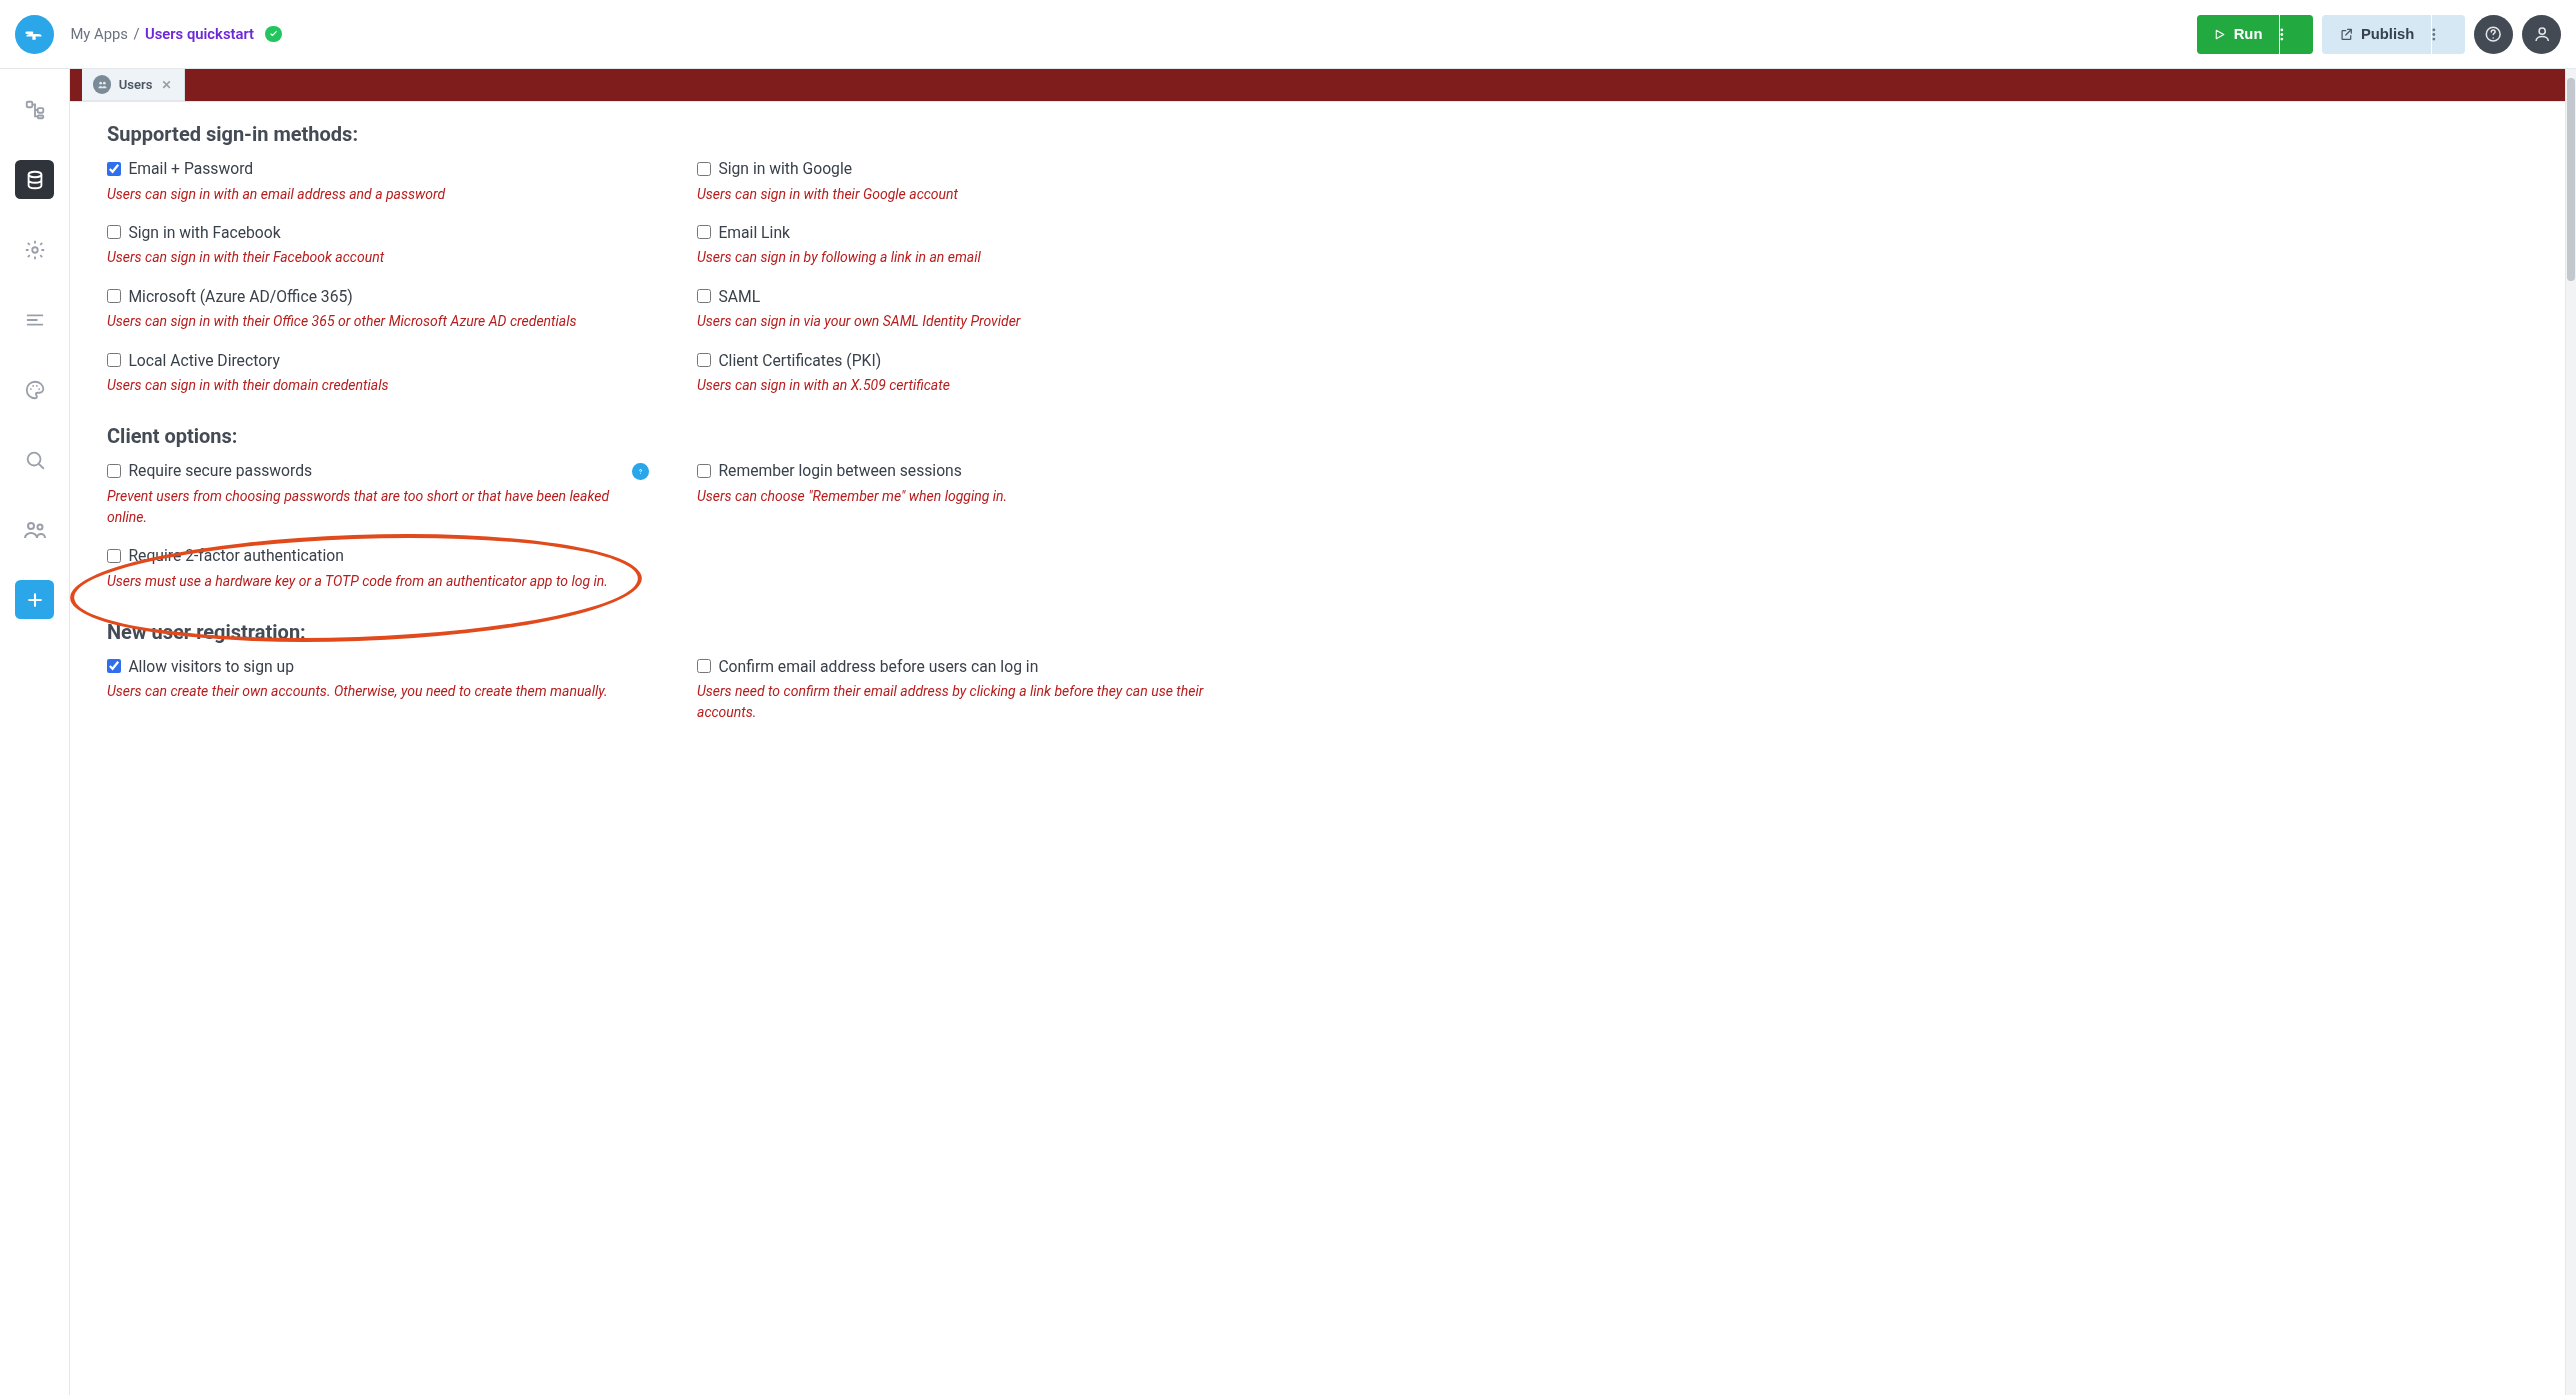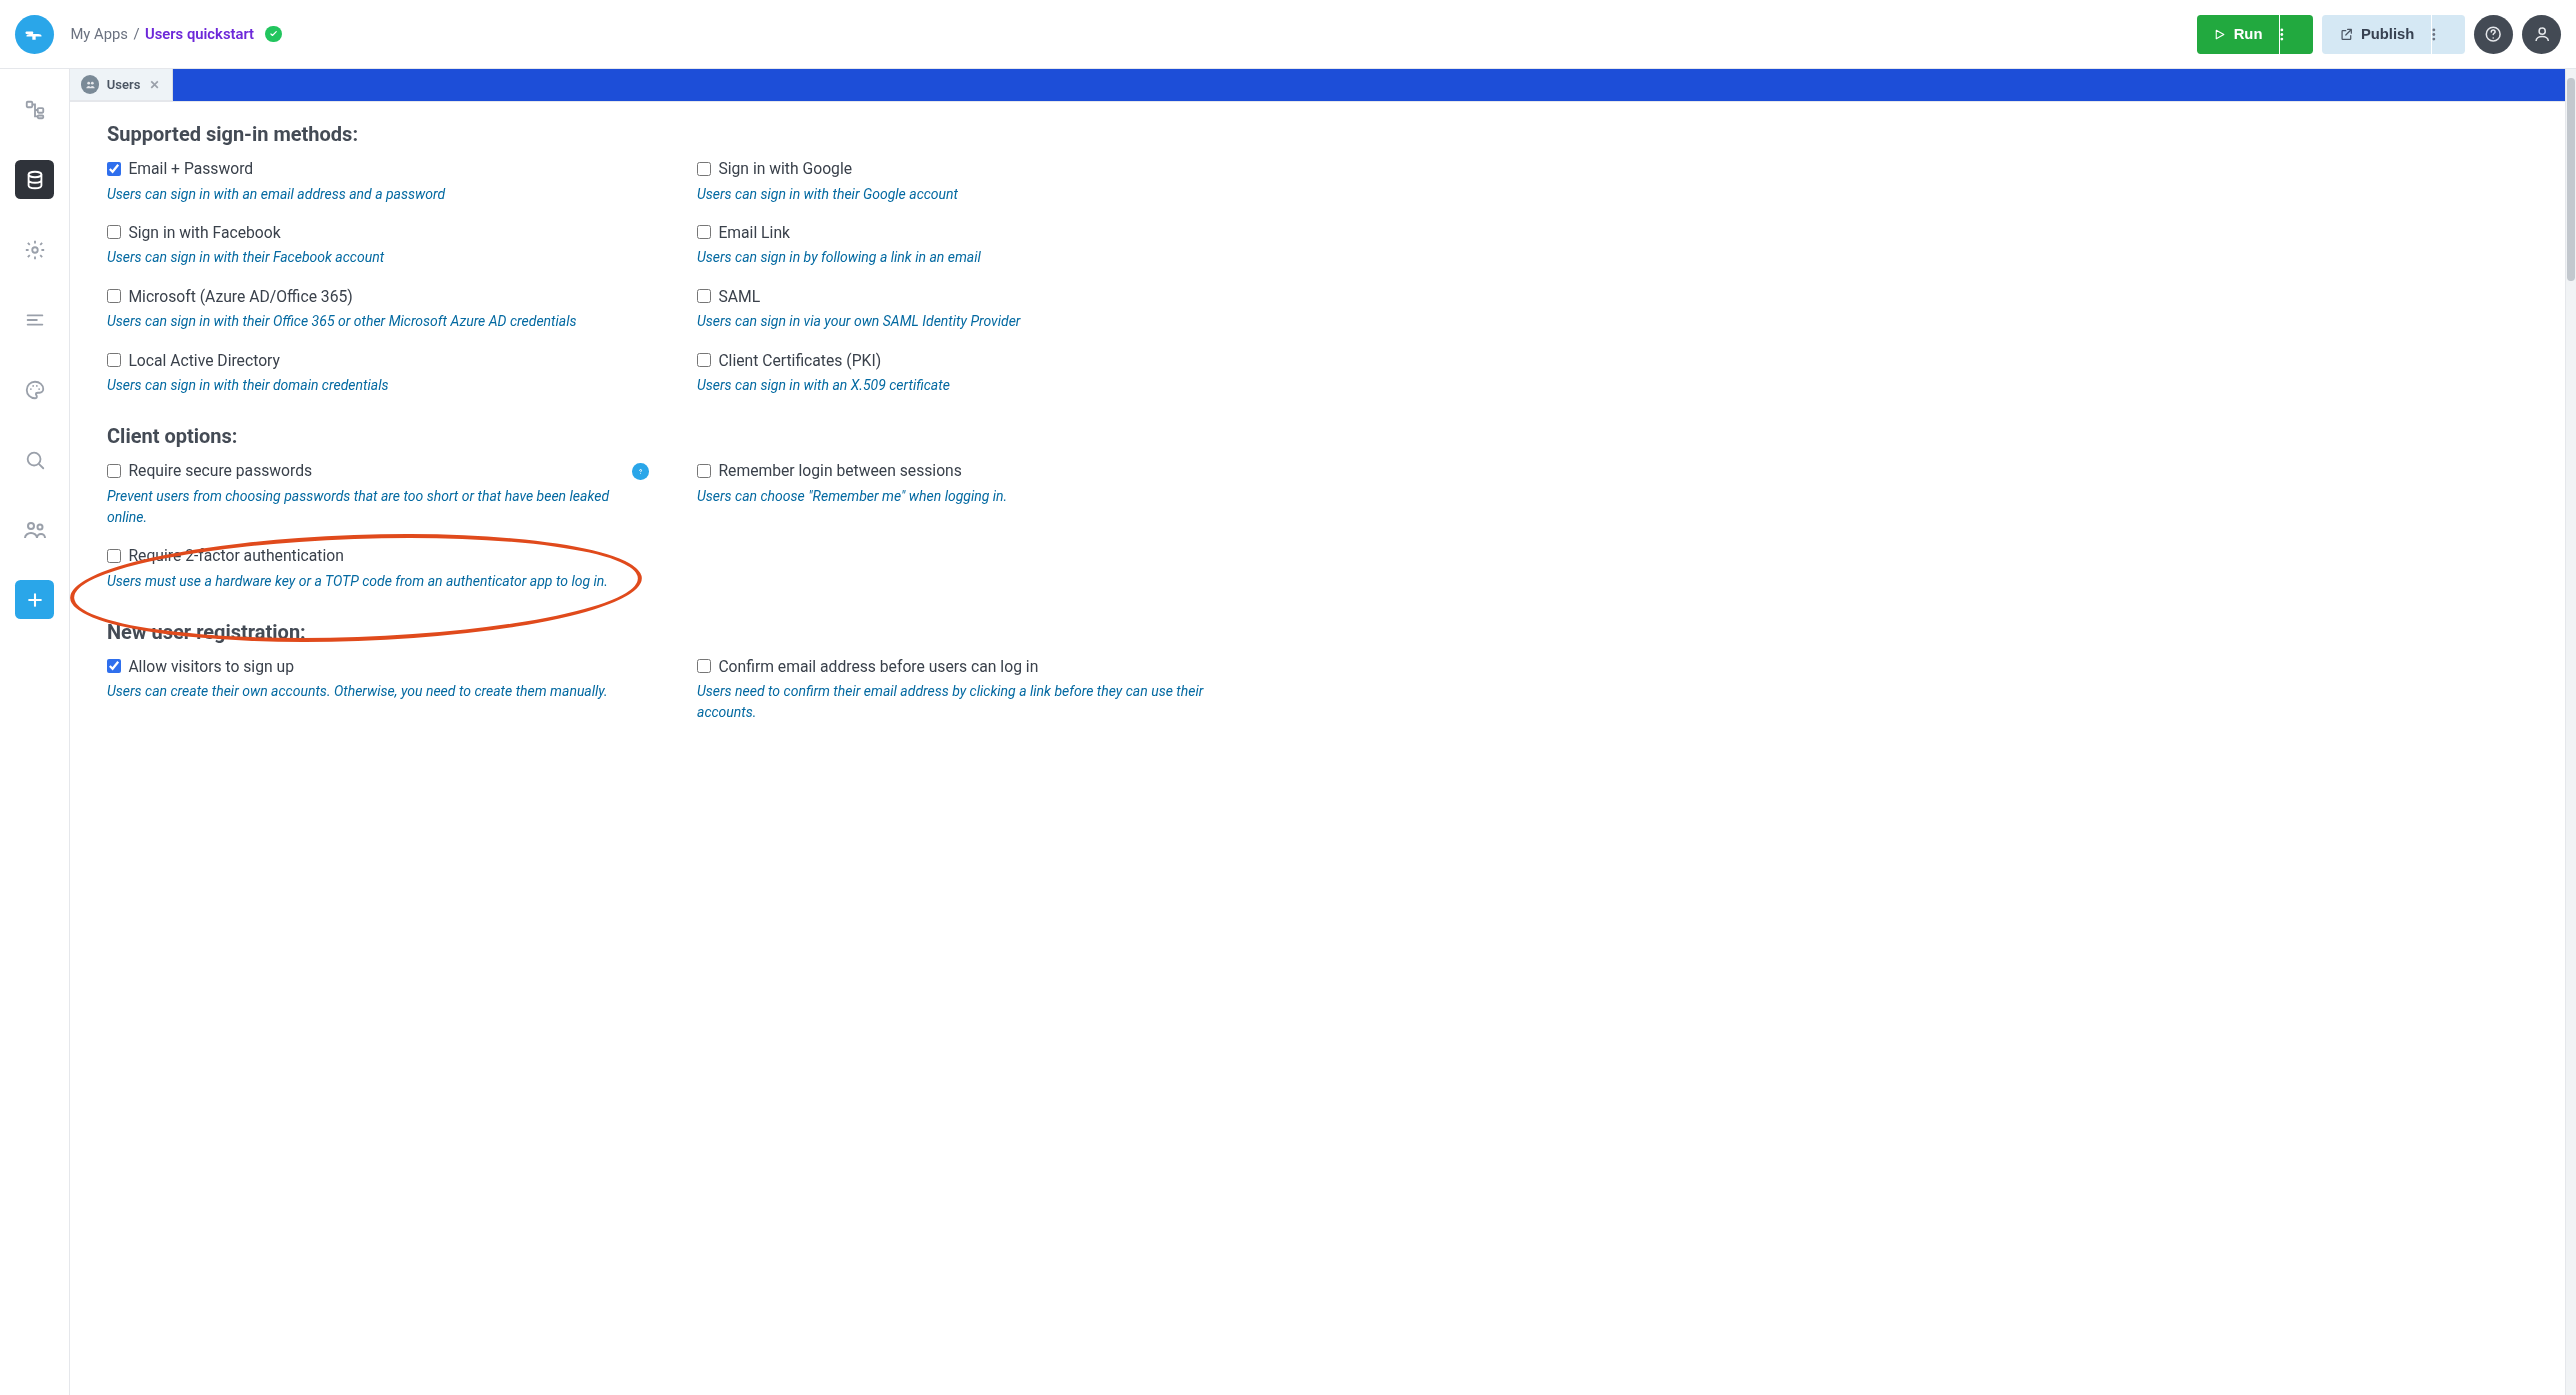--- a/index.html
+++ b/index.html
@@ -93,24 +93,24 @@
   .rail-item.active {
     background: #2f333a; color: #fff;
   }
   .rail-item.add {
     background: #2aa6e9; color: #fff;
   }
   
   .main { flex: 1; display: flex; flex-direction: column; }
   .tabstrip {
     display: flex;
-    background: #1d4ed8;
+    background: #7f1d1d;
     border-bottom: 0.9px solid #e5e7eb;
     height: 33px;
-    padding-left: 0;
+    padding-left: 12px;
   }
   .tab {
     display: flex; align-items: center; gap: 7.4px;
     padding: 0 11px;
     background: #eef3f7;
     border-right: 0.9px solid #d7dde2;
     border-bottom: 0.9px solid #e5e7eb;
     font-size: 13px; color: #4b5563;
     font-weight: 600;
     height: 100%;
@@ -134,21 +134,21 @@
   }
   .opt { max-width: 553px; position: relative; padding-right: 29.5px;}
   .opt-row { display: flex; align-items: center; gap: 7.4px; }
   .opt input[type=checkbox] {
     width: 14px; height: 14px;
     accent-color: #2f6fed;
     cursor: pointer;
   }
   .opt-label { font-size: 15.7px; color: #3a414b; }
   .opt-desc {
-    font-size: 14px; font-style: italic; color: #0369a1;
+    font-size: 14px; font-style: italic; color: #b91c1c;
     margin-top: 5.5px;
     line-height: 1.5;
   }
   .help-icon {
     position: absolute; right: 11px; top: 1.8px;
     width: 16.6px; height: 16.6px; border-radius: 50%;
     background: #2aa6e9;
     display: inline-flex; align-items: center; justify-content: center;
   }
   

